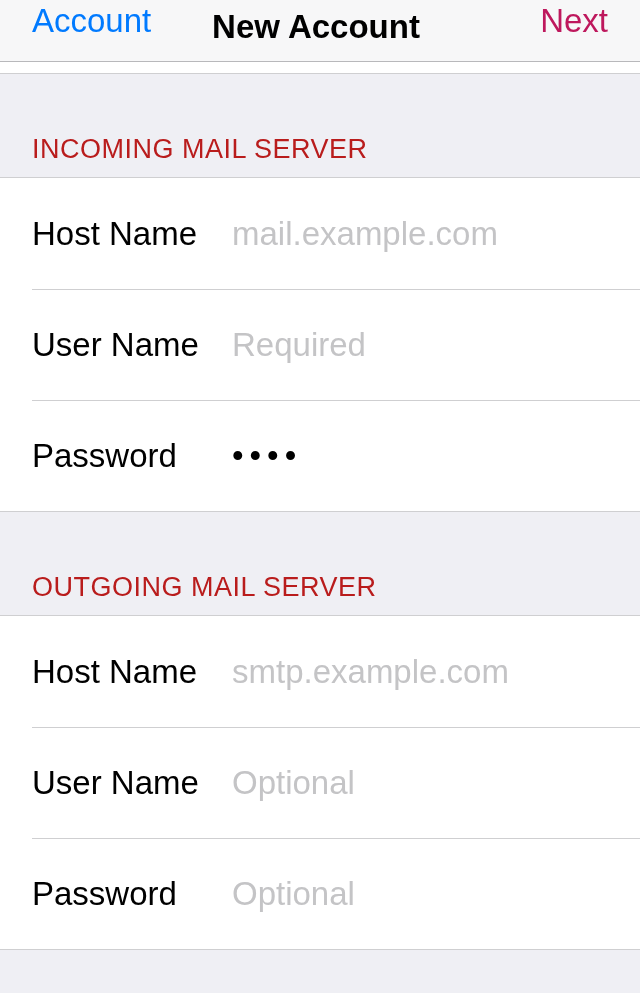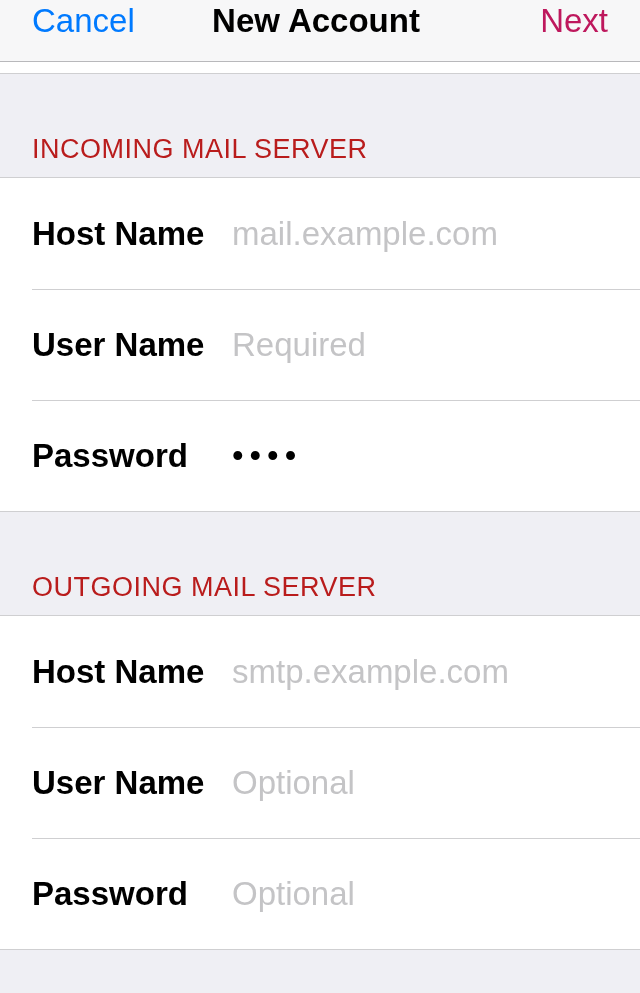--- a/index.html
+++ b/index.html
@@ -34,21 +34,21 @@
     }
     .nav-title {
       position: absolute;
       left: 0;
       right: 8px;
       text-align: center;
       color: #000;
       font-size: 33px;
       font-weight: 600;
       pointer-events: none;
-      padding-top: 2px;
+      padding-top: 8px;
     }
     .nav-right {
       color: #be185d;
       font-size: 33px;
       font-weight: 400;
       padding-top: 2px;
       cursor: pointer;
     }
     .spacer-white {
       height: 12px;
@@ -83,21 +83,21 @@
       left: 32px;
       right: 0;
       height: 1px;
       background: #cfcfd1;
     }
     .row-label {
       width: 200px;
       flex-shrink: 0;
       color: #000;
       font-size: 33px;
-      font-weight: 700;
+      font-weight: 400;
     }
     .row-input {
       flex: 1;
       border: none;
       outline: none;
       font-size: 33px;
       font-weight: 400;
       color: #000;
       background: transparent;
       padding-right: 32px;
@@ -112,21 +112,21 @@
       color: #000;
       border: none;
       outline: none;
       background: transparent;
     }
   </style>
 </head>
 <body>
 
 <div class="navbar">
-  <div class="nav-left">Cancel</div>
+  <div class="nav-left">Account</div>
   <div class="nav-title">New Account</div>
   <div class="nav-right">Next</div>
 </div>
 
 <div class="spacer-white"></div>
 
 <div class="section-header">INCOMING MAIL SERVER</div>
 
 <div class="group">
   <div class="row">

